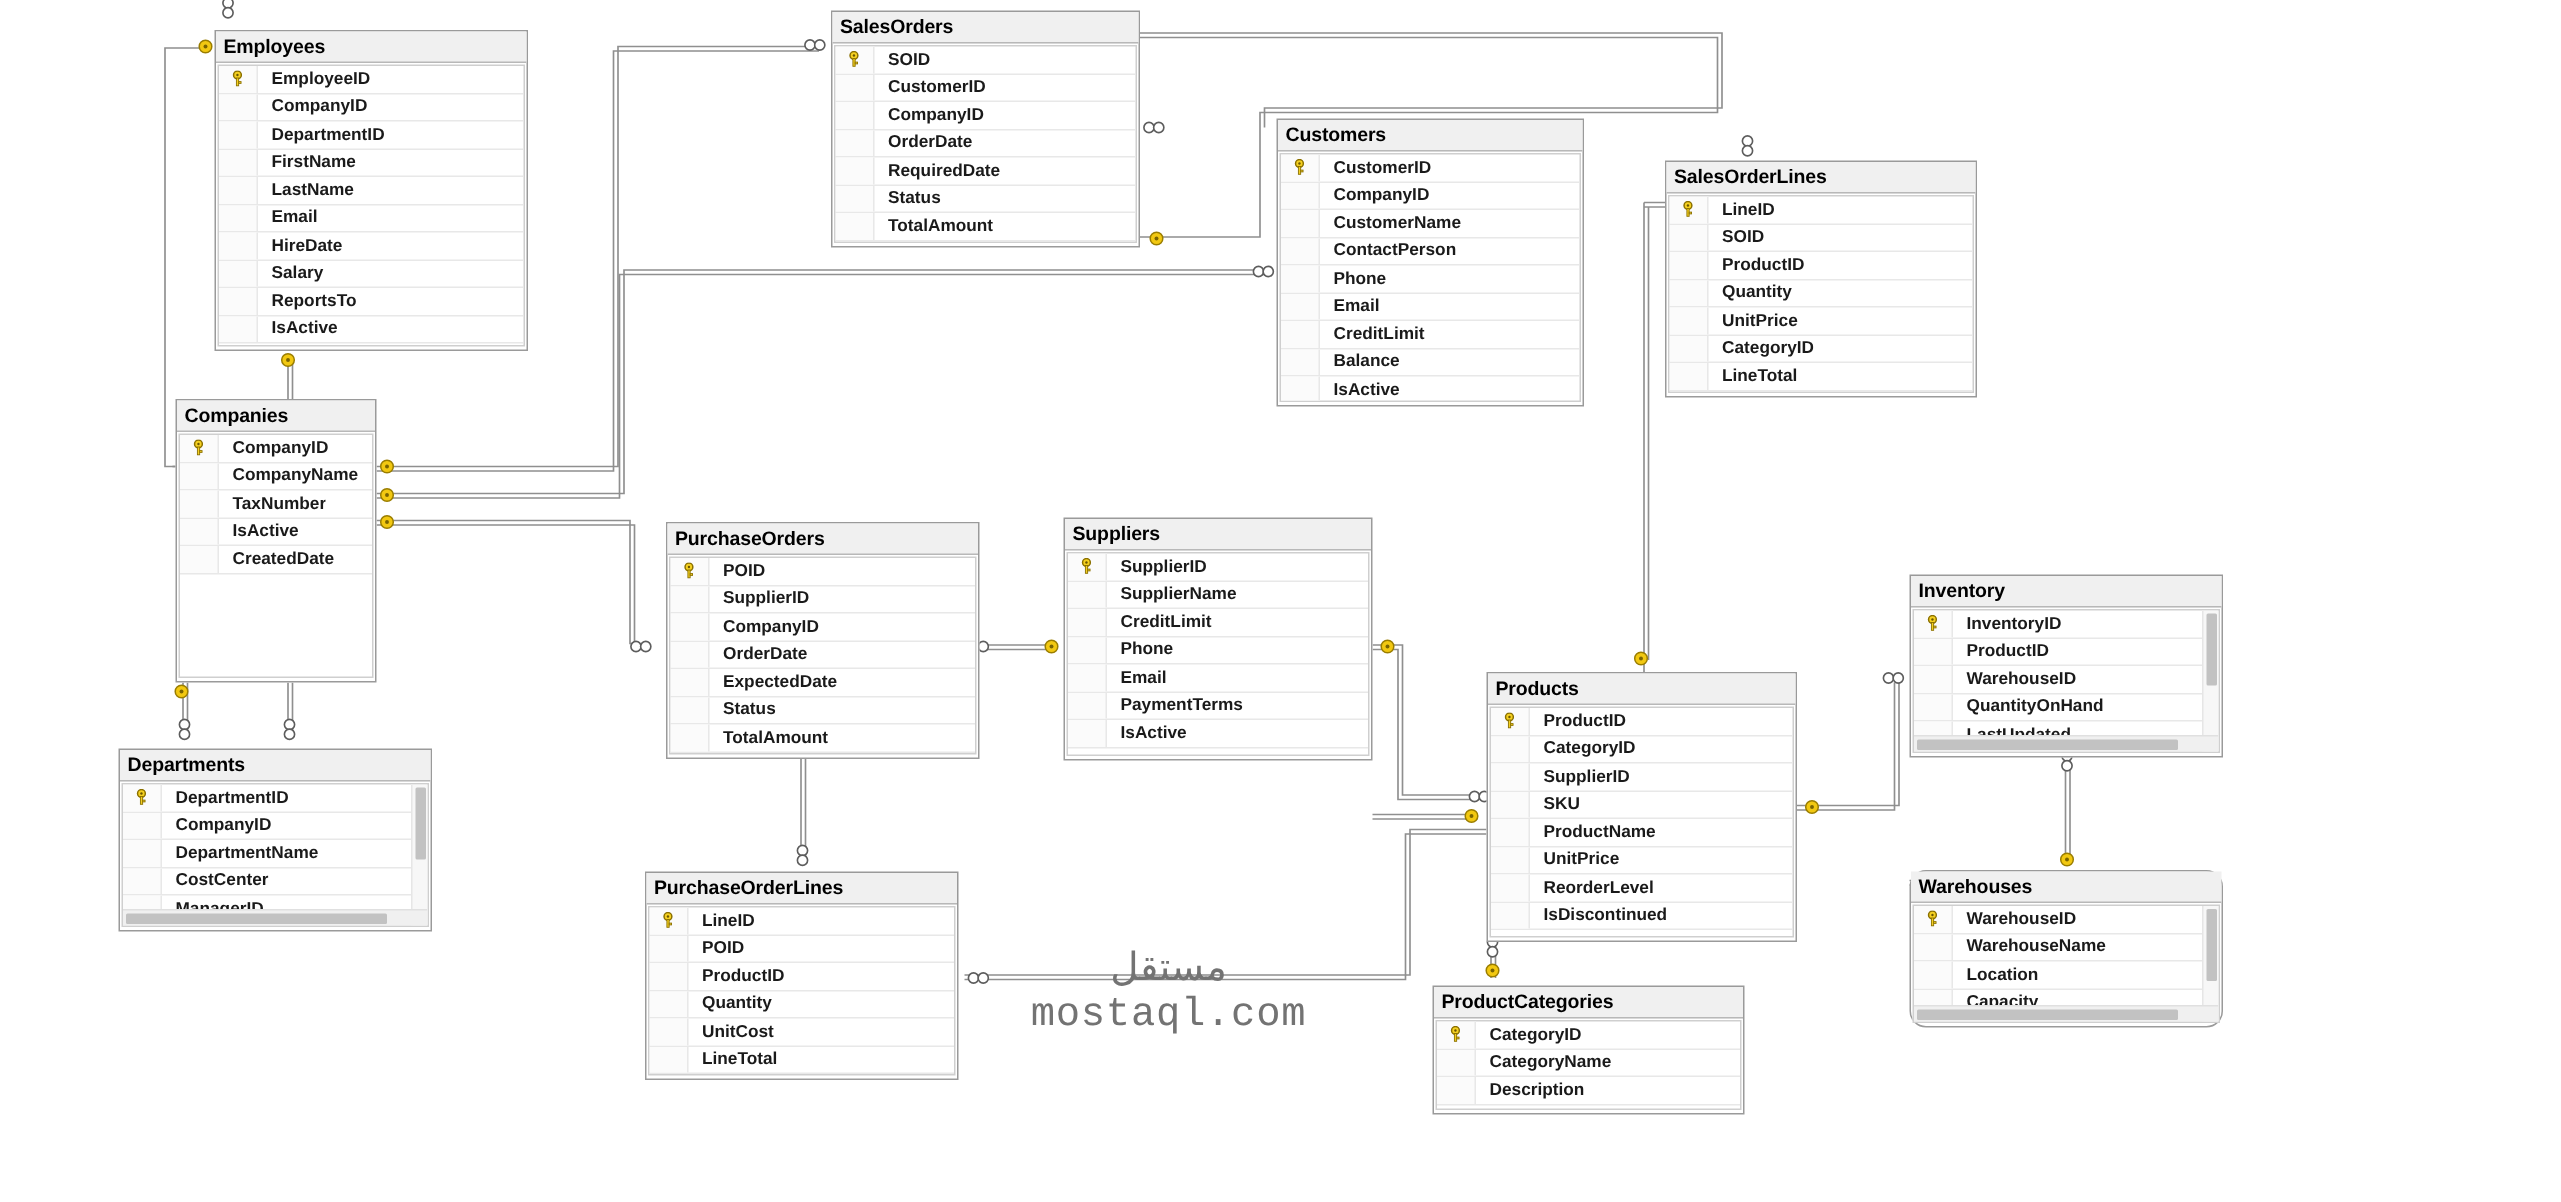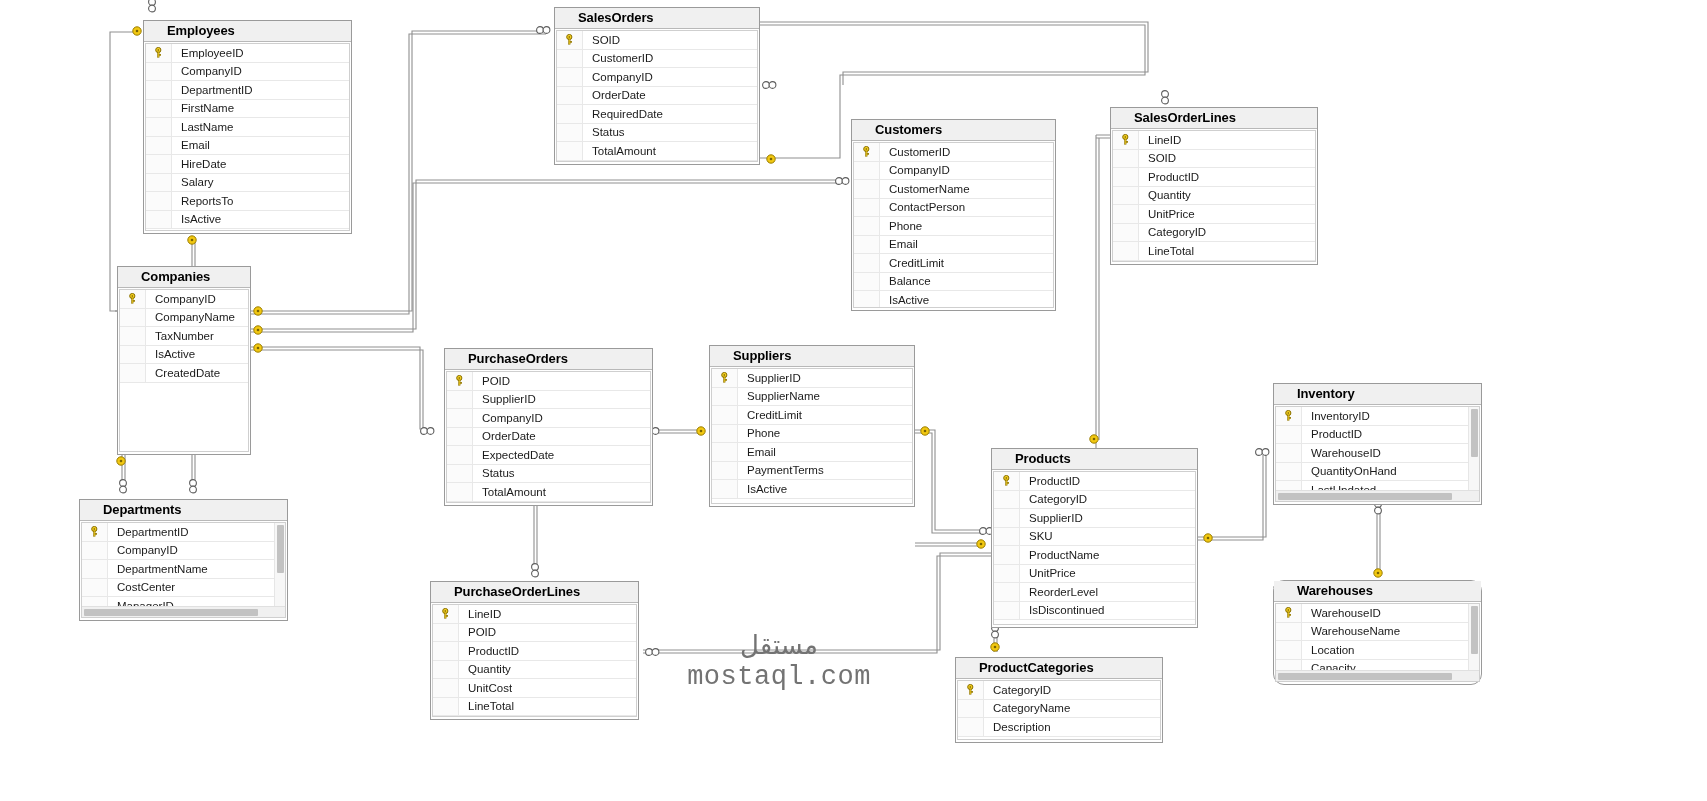--- a/index.html
+++ b/index.html
@@ -32,32 +32,33 @@
     z-index: 5;
   }
   .entity-header {
     height: 21px;
     background: #f0f0f0;
     border-bottom: 1px solid #b8b8b8;
     font-size: 13px;
     font-weight: bold;
     color: #000000;
     line-height: 20px;
-    padding-left: 23px;
+    padding-left: 5px;
     letter-spacing: -0.1px;
     white-space: nowrap;
     overflow: hidden;
   }
   .grid {
     position: relative;
     border: 1px solid #cfcfcf;
     margin: 1px;
     background: #ffffff;
     overflow: hidden;
     height: calc(100% - 24px);
+    font-weight: bold;
   }
   .row {
     display: flex;
     align-items: center;
     height: 18.5px;
     border-bottom: 1px solid #e8e8e8;
     font-size: 11.5px;
     color: #1a1a1a;
     white-space: nowrap;
   }
@@ -341,21 +342,21 @@
           <div class="row">
             <div class="keycell"></div>
             <div class="namecell">Status</div>
           </div>
           <div class="row">
             <div class="keycell"></div>
             <div class="namecell">TotalAmount</div>
           </div>
         </div>
       </div>
-      <div class="entity" style="left: 851px; top: 79px; width: 205px; height: 192px; margin-top: 40px;">
+      <div class="entity" style="left: 851px; top: 79px; width: 205px; height: 192px;">
         <div class="entity-header">Customers</div>
         <div class="grid">
           <div class="row">
             <div class="keycell">
               <svg class="pkicon" width="9" height="11" viewBox="0 0 9 11" xmlns="http://www.w3.org/2000/svg">
                 <circle cx="4.3" cy="3" r="2.6" fill="#f5d020" stroke="#8a7000" stroke-width="1"></circle>
                 <circle cx="4.3" cy="3" r="0.8" fill="#6b5600"></circle>
                 <rect x="3.6" y="5" width="1.5" height="5.2" fill="#f5d020" stroke="#8a7000" stroke-width="0.6"></rect>
                 <rect x="5.1" y="7.4" width="1.6" height="1.2" fill="#f5d020" stroke="#8a7000" stroke-width="0.6"></rect>
               </svg>

